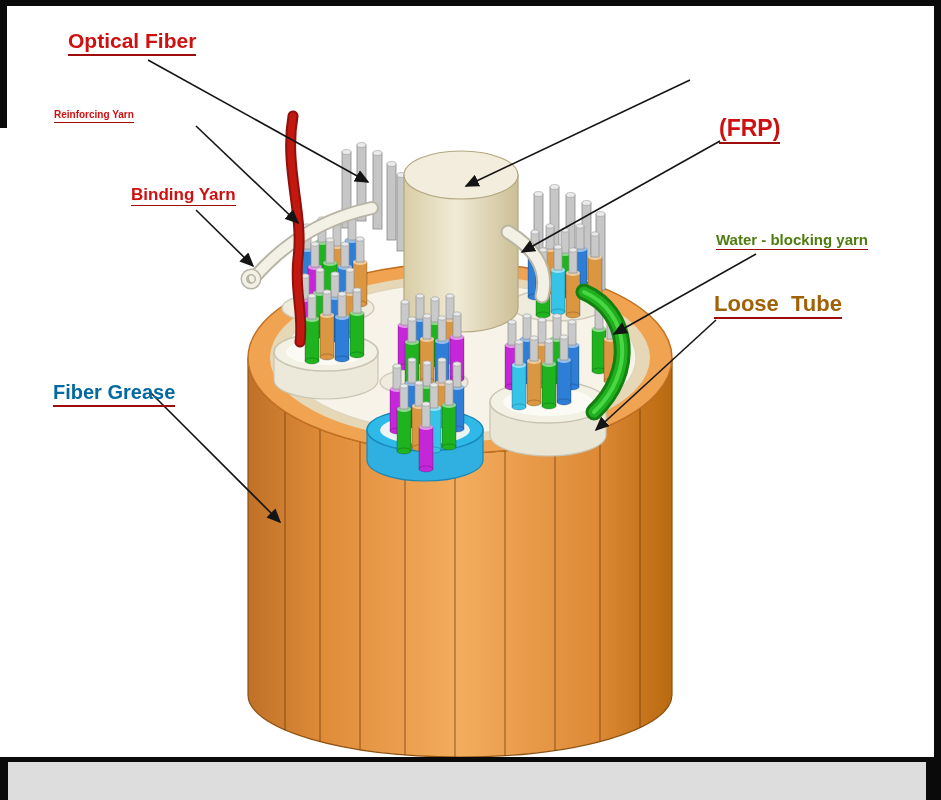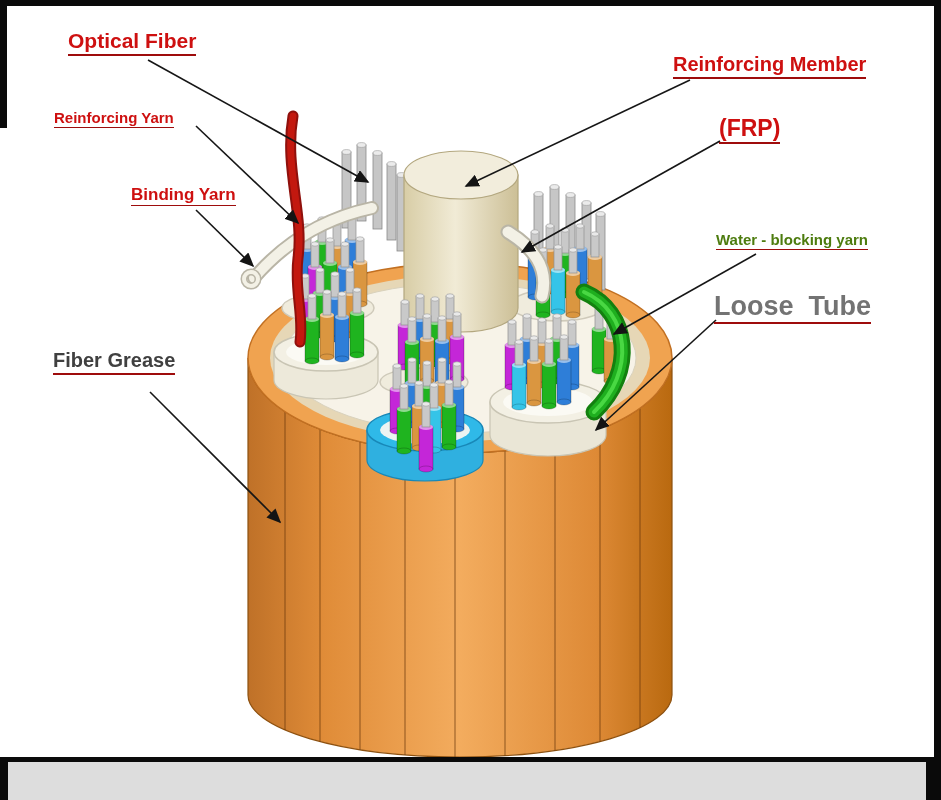--- a/index.html
+++ b/index.html
@@ -209,21 +209,20 @@
       <rect x="934" y="0" width="7" height="800" fill="#0a0a0a"></rect>
       <rect x="0" y="757" width="941" height="5" fill="#0a0a0a"></rect>
       <rect x="0" y="762" width="941" height="38" fill="#DDDDDD"></rect>
       <rect x="0" y="762" width="8" height="38" fill="#0a0a0a"></rect>
       <rect x="926" y="762" width="15" height="38" fill="#0a0a0a"></rect>
     </g>
   </svg>
 
   <div id="labels">
     <div class="dlabel" style="left: 52px; top: 30px; font-size: 21px; color: rgb(206, 16, 16); border-bottom: 2px solid rgb(158, 12, 12);">Optical Fiber</div>
-    <div class="dlabel" style="left: 38px; top: 110px; font-size: 15px; color: rgb(206, 16, 16); border-bottom: 1.5px solid rgb(158, 12, 12);">Reinforcing Yarn</div>
+    <div class="dlabel" style="left: 38px; top: 110px; font-size: 10px; color: rgb(206, 16, 16); border-bottom: 1.5px solid rgb(158, 12, 12);">Reinforcing Yarn</div>
     <div class="dlabel" style="left: 115px; top: 186px; font-size: 17px; color: rgb(206, 16, 16); border-bottom: 1.5px solid rgb(158, 12, 12); text-align: center;">Binding Yarn</div>
-    <div class="dlabel" style="left: 37px; top: 350px; font-size: 20px; color: #404040; border-bottom: 2px solid rgb(158, 12, 12);">Fiber Grease</div>
-    <div class="dlabel" style="left: 657px; top: 54px; font-size: 20px; color: rgb(206, 16, 16); border-bottom: 2px solid rgb(158, 12, 12);">Reinforcing Member</div>
+    <div class="dlabel" style="left: 37px; top: 382px; font-size: 20px; color: #0369a1; border-bottom: 2px solid rgb(158, 12, 12);">Fiber Grease</div>
     <div class="dlabel" style="left: 703px; top: 116px; font-size: 23px; color: rgb(206, 16, 16); border-bottom: 2px solid rgb(158, 12, 12);">(FRP)</div>
     <div class="dlabel" style="left: 700px; top: 232px; font-size: 15px; color: #4d7c0f; border-bottom: 1.5px solid rgb(158, 12, 12);">Water - blocking yarn</div>
-    <div class="dlabel" style="left: 698px; top: 292px; font-size: 27px; color: #737373; border-bottom: 2px solid rgb(158, 12, 12);">Loose  Tube</div>
+    <div class="dlabel" style="left: 698px; top: 292px; font-size: 22px; color: #a16207; border-bottom: 2px solid rgb(158, 12, 12);">Loose  Tube</div>
   </div>
 </div>
 
 </body></html>

